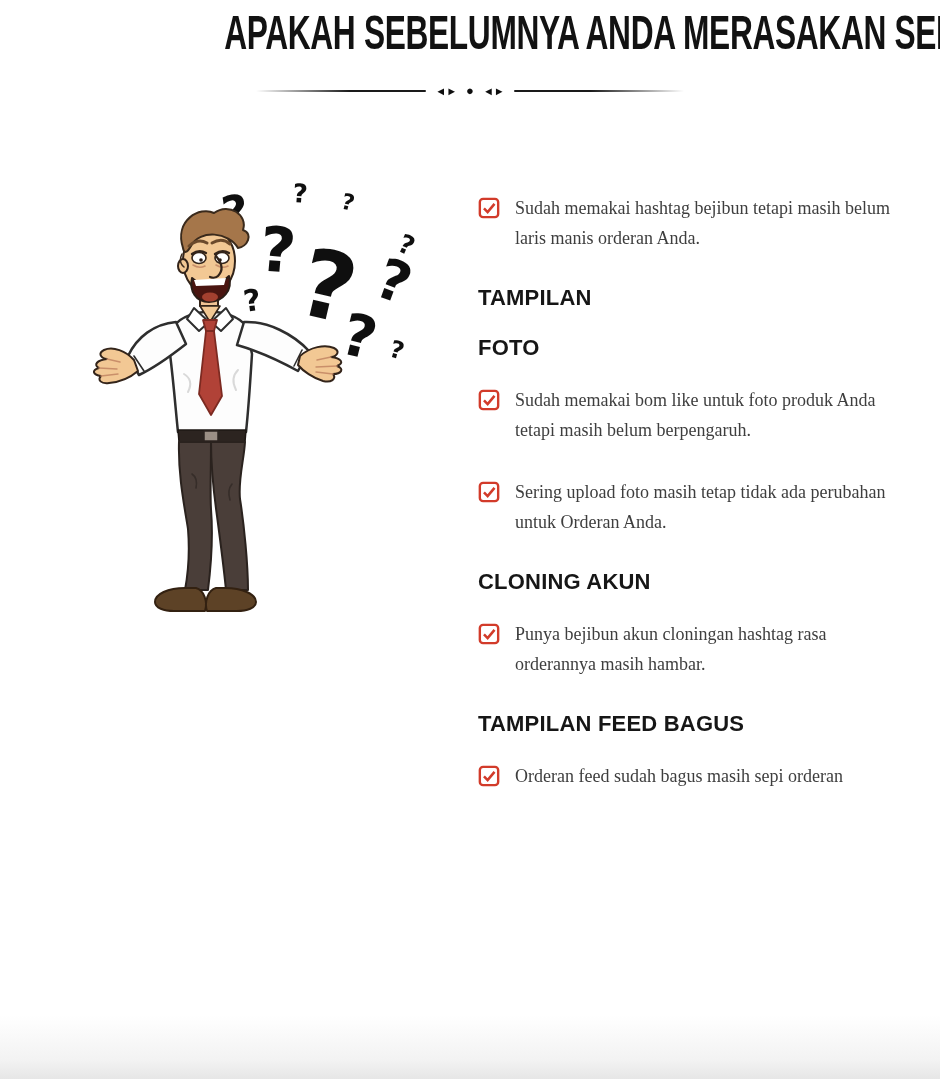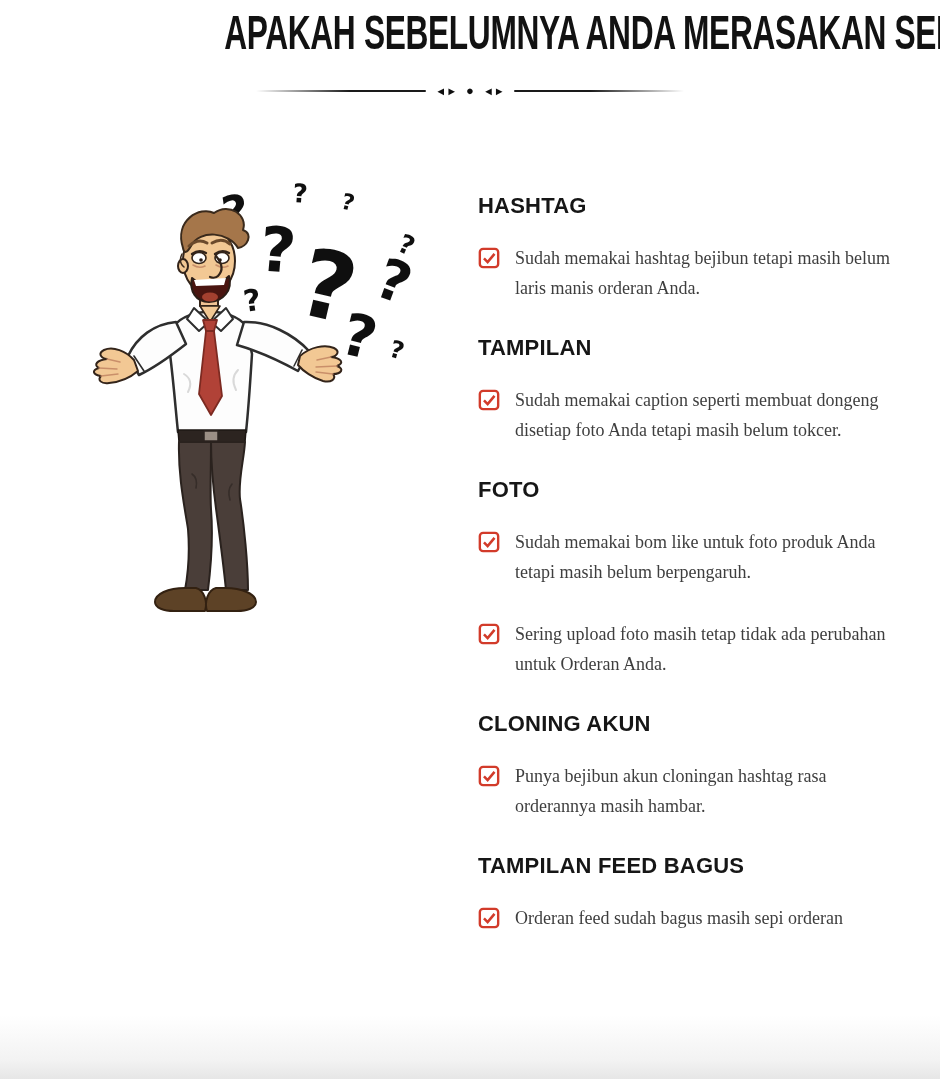--- a/index.html
+++ b/index.html
@@ -186,41 +186,31 @@
 
             <path d="M97,414 C80,414 67,420 67,428 C67,434 76,437 86,437 L117,437 C120,428 116,416 108,414 Z" fill="#5d4226" stroke="#332111" stroke-width="2"></path>
             <path d="M137,414 C154,414 168,420 168,428 C168,434 159,437 149,437 L119,437 C116,428 120,416 128,414 Z" fill="#5d4226" stroke="#332111" stroke-width="2"></path>
           </g>
         </svg>
       </div>
     </div>
 
     <div class="col-right">
 
-      <h3 class="section-heading">HASHTAG</h3>
       <div class="item">
         <span class="checkbox">
           <svg viewBox="0 0 24 24">
               <rect x="2" y="2" width="20" height="20" rx="3.5" fill="none" stroke="currentColor" stroke-width="2.6"></rect>
               <path d="M6.5 12.5 L10.5 16.5 L18 7.5" fill="none" stroke="currentColor" stroke-width="2.8"></path>
             </svg>
         </span>
         <span class="item-text">Sudah memakai hashtag bejibun tetapi masih belum laris manis orderan Anda.</span>
       </div>
 
       <h3 class="section-heading">TAMPILAN</h3>
-      <div class="item">
-        <span class="checkbox">
-          <svg viewBox="0 0 24 24">
-              <rect x="2" y="2" width="20" height="20" rx="3.5" fill="none" stroke="currentColor" stroke-width="2.6"></rect>
-              <path d="M6.5 12.5 L10.5 16.5 L18 7.5" fill="none" stroke="currentColor" stroke-width="2.8"></path>
-            </svg>
-        </span>
-        <span class="item-text">Sudah memakai caption seperti membuat dongeng disetiap foto Anda tetapi masih belum tokcer.</span>
-      </div>
 
       <h3 class="section-heading">FOTO</h3>
       <div class="item">
         <span class="checkbox">
           <svg viewBox="0 0 24 24">
               <rect x="2" y="2" width="20" height="20" rx="3.5" fill="none" stroke="currentColor" stroke-width="2.6"></rect>
               <path d="M6.5 12.5 L10.5 16.5 L18 7.5" fill="none" stroke="currentColor" stroke-width="2.8"></path>
             </svg>
         </span>
         <span class="item-text">Sudah memakai bom like untuk foto produk Anda tetapi masih belum berpengaruh.</span>

